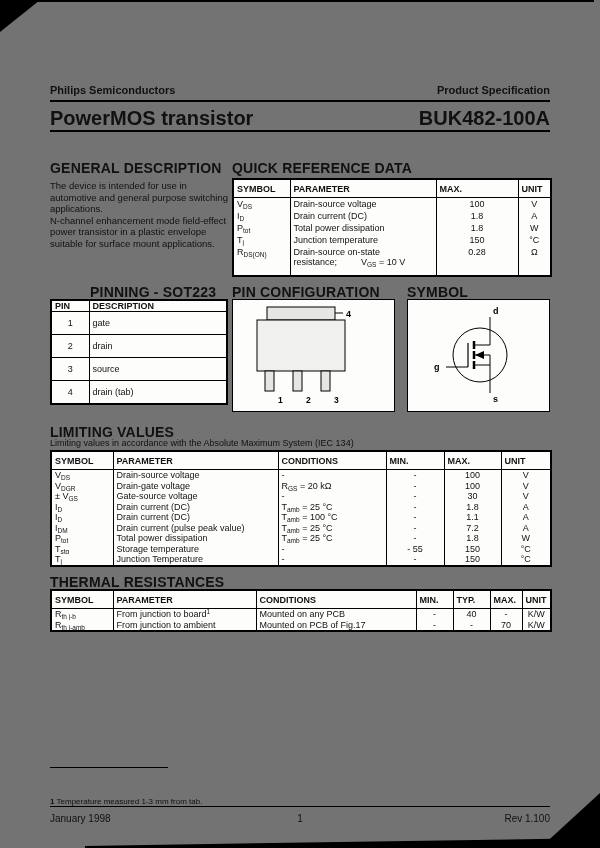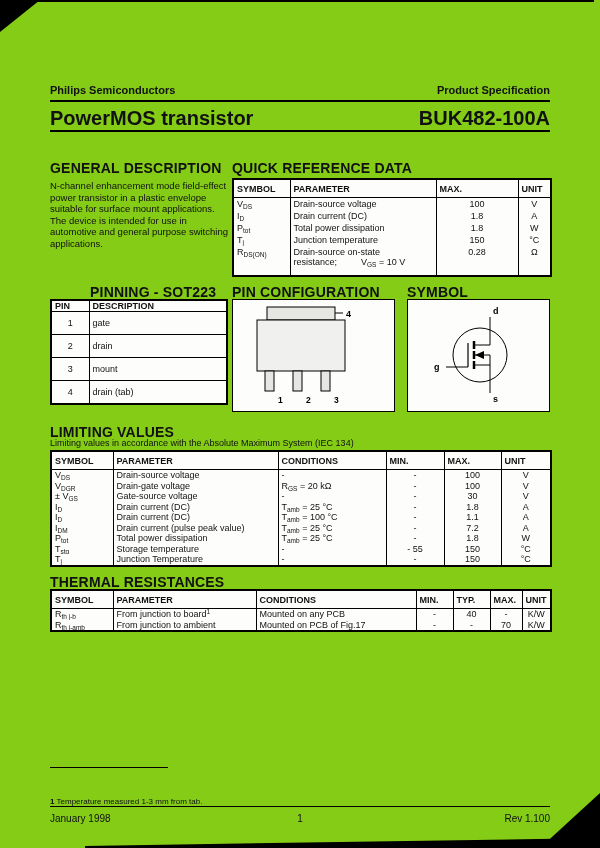--- a/index.html
+++ b/index.html
@@ -4,21 +4,21 @@
 <style>
   * { margin:0; padding:0; box-sizing:border-box; }
   html,body { width:600px; height:848px; }
   body {
     background:#ffffff;
     font-family:"Liberation Sans", sans-serif;
     color:#111;
     position:relative;
     overflow:hidden;
   }
-  .page { position:absolute; inset:0; background:#84cc16; }
+  .page { position:absolute; inset:0; background:#737373; }
 
   
   .artifact { position:absolute; background:#000; }
   .art-top-line { left:0; top:0; width:594px; height:2px; }
   .art-top-left { left:0; top:0; width:40px; height:32px;
     clip-path:polygon(0 0, 100% 0, 0 100%); }
   .art-bottom-bar { left:85px; bottom:0; width:515px; height:10px;
     clip-path:polygon(0 80%, 100% 0, 100% 100%, 0 100%); }
   .art-bottom-right { right:0; bottom:0; width:60px; height:55px;
     clip-path:polygon(0 100%, 100% 100%, 100% 0); }
@@ -77,22 +77,22 @@
   <div class="abs meta" style="right:50px; top:84px;">Product Specification</div>
   <div class="rule" style="left:50px; top:100px; width:500px;"></div>
   <div class="abs doc-title" style="left:50px; top:107px;">PowerMOS transistor</div>
   <div class="abs doc-title" style="right:50px; top:107px;">BUK482-100A</div>
   <div class="rule" style="left:50px; top:130px; width:500px;"></div>
 
   <div class="section-heading" style="left:50px; top:160px;">GENERAL DESCRIPTION</div>
   <div class="section-heading" style="left:232px; top:160px;">QUICK REFERENCE DATA</div>
 
   <div class="abs body-text" style="left:50px; top:180px; width:180px;">
+    <div>The device is intended for use in automotive and general purpose switching applications.</div>
     <div>N-channel enhancement mode field-effect power transistor in a plastic envelope suitable for surface mount applications.</div>
-    <div>The device is intended for use in automotive and general purpose switching applications.</div>
   </div>
 
   <table class="spec-table abs" style="left:232px; top:178px; width:318px;">
     <colgroup>
         <col style="width:57px">
         <col style="width:146px">
         <col style="width:82px">
         <col style="width:33px">
       </colgroup>
     <thead>
@@ -159,21 +159,21 @@
       <tr>
         <td class="center">1</td>
         <td>gate</td>
       </tr>
       <tr>
         <td class="center">2</td>
         <td>drain</td>
       </tr>
       <tr>
         <td class="center">3</td>
-        <td>mount</td>
+        <td>source</td>
       </tr>
       <tr>
         <td class="center">4</td>
         <td>drain (tab)</td>
       </tr>
     </tbody>
   </table>
 
   <div class="fig-box" style="left:232px; top:299px; width:163px; height:113px;">
     <svg viewBox="0 0 161 111">

